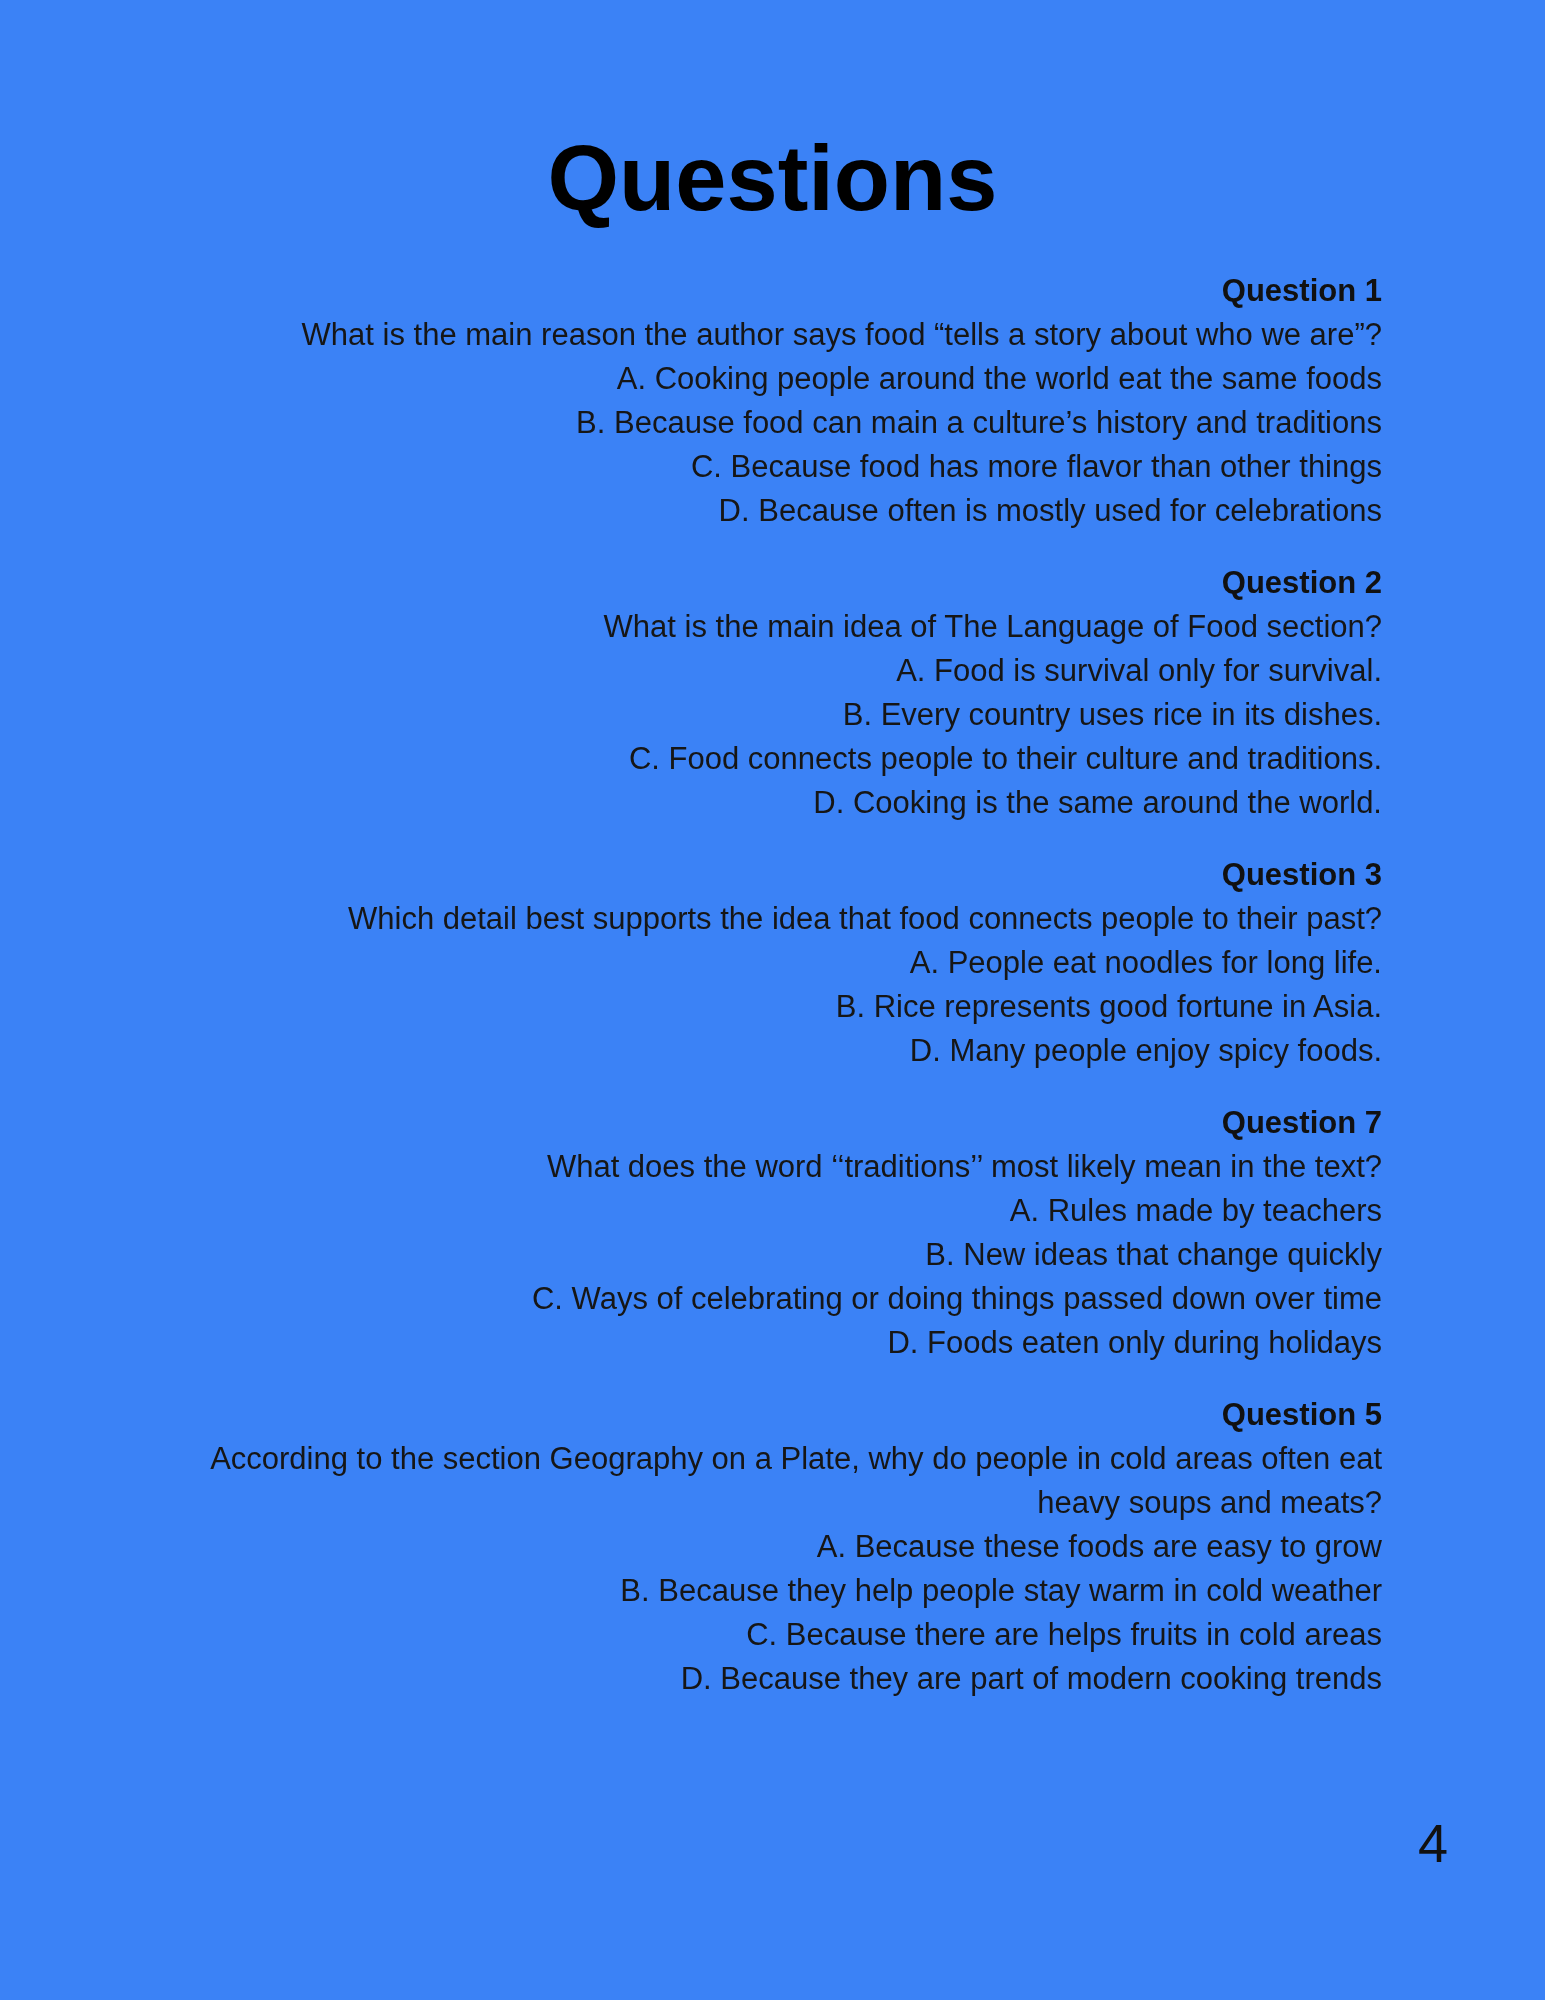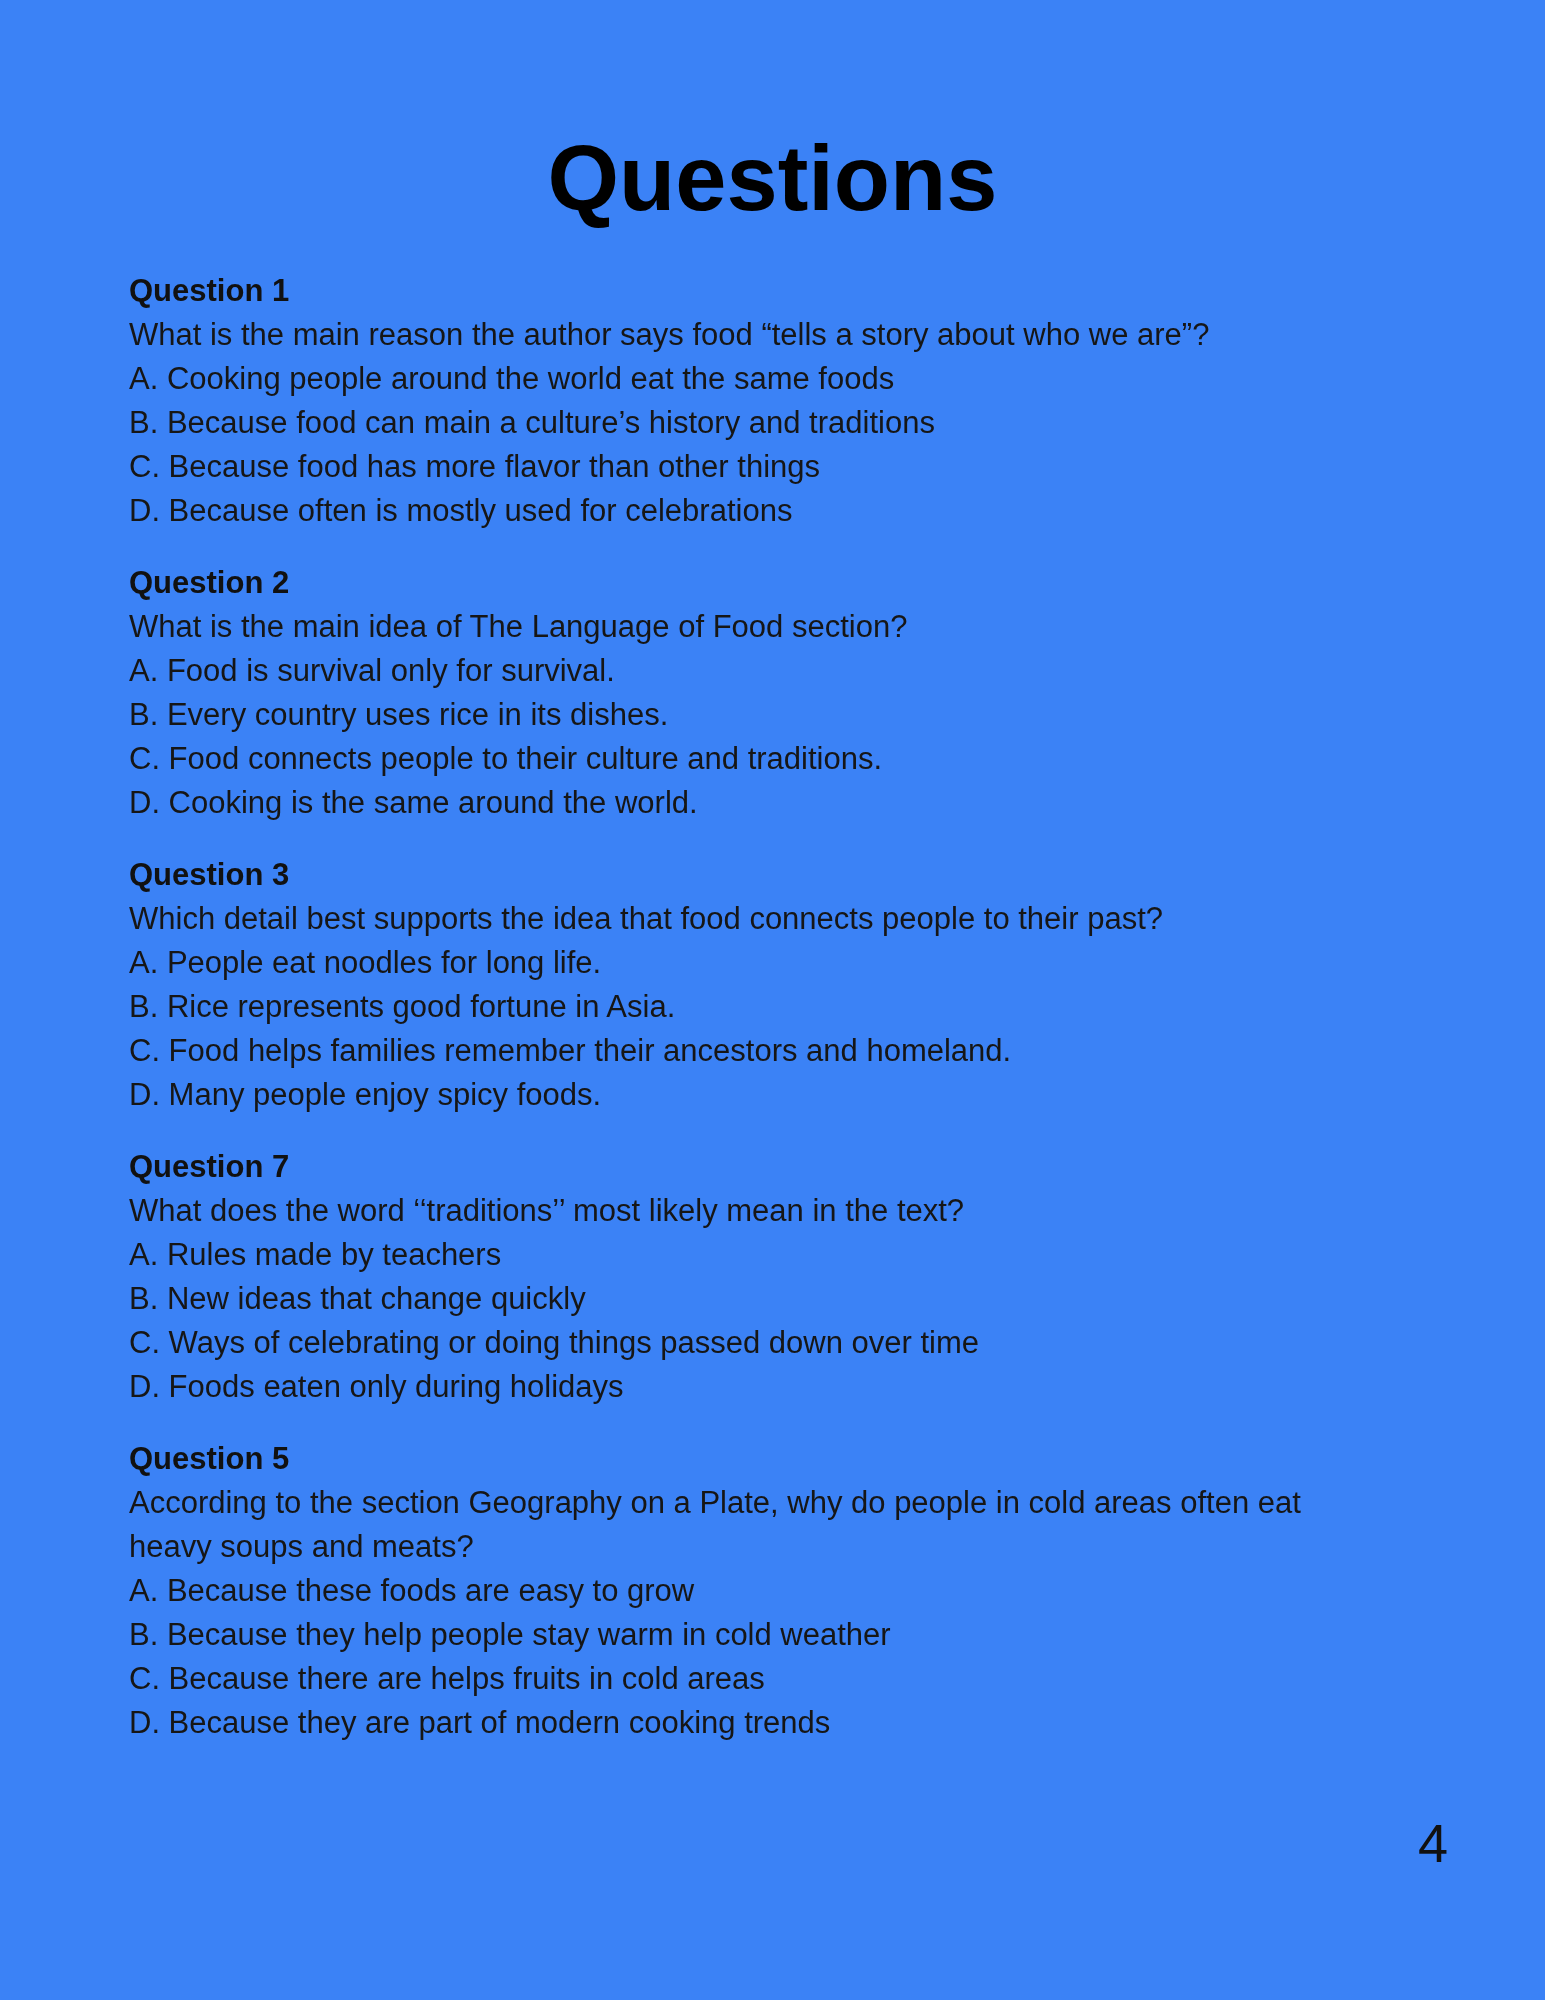--- a/index.html
+++ b/index.html
@@ -27,20 +27,21 @@
   }
   .content {
     margin-top: 40px;
     padding-left: 122px;
     width: 1260px;
     font-size: 31px;
     line-height: 44px;
   }
   .question-block {
     margin: 0 0 28px 7px;
+    text-align: right;
   }
   .question-heading {
     font-weight: bold;
     color: #111111;
   }
   .question-prompt,
   .answer-option {
     font-weight: normal;
   }
   .page-number {
@@ -77,21 +78,20 @@
       <div class="answer-option">B. Every country uses rice in its dishes.</div>
       <div class="answer-option">C. Food connects people to their culture and traditions.</div>
       <div class="answer-option">D. Cooking is the same around the world.</div>
     </div>
 
     <div class="question-block">
       <div class="question-heading">Question 3</div>
       <div class="question-prompt">Which detail best supports the idea that food connects people to their past?</div>
       <div class="answer-option">A. People eat noodles for long life.</div>
       <div class="answer-option">B. Rice represents good fortune in Asia.</div>
-      <div class="answer-option">C. Food helps families remember their ancestors and homeland.</div>
       <div class="answer-option">D. Many people enjoy spicy foods.</div>
     </div>
 
     <div class="question-block">
       <div class="question-heading">Question 7</div>
       <div class="question-prompt">What does the word ‘‘traditions’’ most likely mean in the text?</div>
       <div class="answer-option">A. Rules made by teachers</div>
       <div class="answer-option">B. New ideas that change quickly</div>
       <div class="answer-option">C. Ways of celebrating or doing things passed down over time</div>
       <div class="answer-option">D. Foods eaten only during holidays</div>

